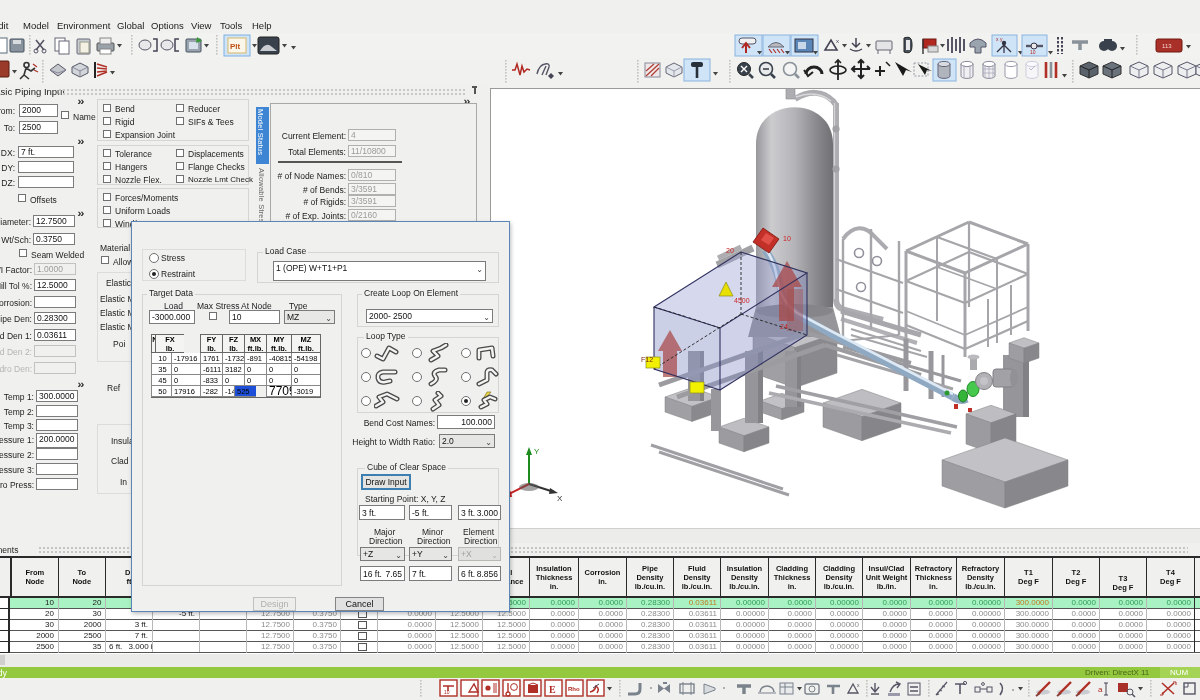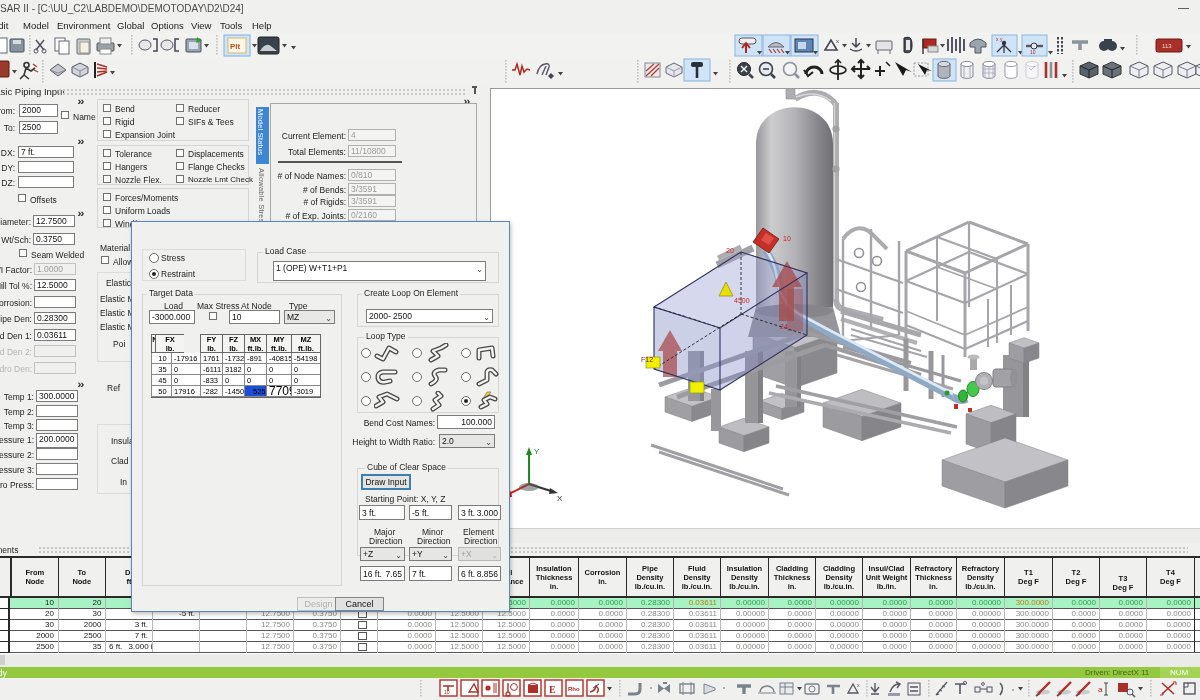--- a/index.html
+++ b/index.html
@@ -17,24 +17,20 @@
   .dd { position:absolute; background:#fff; border:1px solid #7b7b7b; font-size:8.5px; color:#111; padding:0 2px; line-height:12px; white-space:nowrap; overflow:hidden; }
   .ddarr { position:absolute; right:2px; top:2px; font-size:8px; color:#444; }
   .rad { position:absolute; width:10px; height:10px; border:1px solid #707070; border-radius:50%; background:#fff; }
   .radsel::after { content:""; position:absolute; left:2px; top:2px; width:4px; height:4px; border-radius:50%; background:#222; }
   .gc { position:absolute; font-size:8px; white-space:nowrap; overflow:hidden; border-left:1px solid #b7b7b5; padding-right:3px; text-align:right; line-height:10px; }
 </style>
 </head>
 <body>
 <div id="root">
 
-  <div class="abs" style="left:0;top:0;width:1200px;height:16px;background:#f0f0ee;">
-    <div class="abs" style="left:0;top:3px;font-size:10px;color:#4a4a4a;">SAR II - [C:\UU_C2\LABDEMO\DEMOTODAY\D2\D24]</div>
-    <div class="abs" style="left:1178px;top:1px;font-size:11px;color:#333;">—</div>
-  </div>
 
   <div class="abs" style="left:0;top:16px;width:1200px;height:17px;background:#f0f0ee;font-size:9.5px;color:#1a1a1a;">
     <span class="abs" style="left:-8px;top:4px;">Edit</span>
     <span class="abs" style="left:23px;top:4px;">Model</span>
     <span class="abs" style="left:57px;top:4px;">Environment</span>
     <span class="abs" style="left:117px;top:4px;">Global</span>
     <span class="abs" style="left:151px;top:4px;">Options</span>
     <span class="abs" style="left:191px;top:4px;">View</span>
     <span class="abs" style="left:220px;top:4px;">Tools</span>
     <span class="abs" style="left:252px;top:4px;">Help</span>
@@ -939,21 +935,21 @@
         <div style="position:absolute;left:20px;top:41px;width:29px;height:11px;background:#fff;border:1px solid #888;border-top:none;border-right:none;font-size:7.5px;padding-left:2px;line-height:11px;">0</div>
         <div style="position:absolute;left:49px;top:41px;width:22px;height:11px;background:#fff;border:1px solid #888;border-top:none;border-right:none;font-size:7.5px;padding-left:2px;line-height:11px;">-833</div>
         <div style="position:absolute;left:71px;top:41px;width:22px;height:11px;background:#fff;border:1px solid #888;border-top:none;border-right:none;font-size:7.5px;padding-left:2px;line-height:11px;">0</div>
         <div style="position:absolute;left:93px;top:41px;width:22px;height:11px;background:#fff;border:1px solid #888;border-top:none;border-right:none;font-size:7.5px;padding-left:2px;line-height:11px;">0</div>
         <div style="position:absolute;left:115px;top:41px;width:25px;height:11px;background:#fff;border:1px solid #888;border-top:none;border-right:none;font-size:7.5px;padding-left:2px;line-height:11px;">0</div>
         <div style="position:absolute;left:140px;top:41px;width:29px;height:11px;background:#fff;border:1px solid #888;border-top:none;border-right:none;font-size:7.5px;padding-left:2px;line-height:11px;">0</div>
         <div style="position:absolute;left:0px;top:52px;width:20px;height:11px;background:#fff;border:1px solid #888;border-top:none;border-right:none;font-size:7.5px;padding-left:2px;line-height:11px;text-align:center;">50</div>
         <div style="position:absolute;left:20px;top:52px;width:29px;height:11px;background:#fff;border:1px solid #888;border-top:none;border-right:none;font-size:7.5px;padding-left:2px;line-height:11px;">17916</div>
         <div style="position:absolute;left:49px;top:52px;width:22px;height:11px;background:#fff;border:1px solid #888;border-top:none;border-right:none;font-size:7.5px;padding-left:2px;line-height:11px;">-282</div>
         <div style="position:absolute;left:71px;top:52px;width:22px;height:11px;background:#fff;border:1px solid #888;border-top:none;border-right:none;font-size:7.5px;padding-left:2px;line-height:11px;">-1450</div>
-        <div style="position:absolute;left:93px;top:52px;width:22px;height:11px;background:#1d4ed8;border:1px solid #888;border-top:none;border-right:none;font-size:7.5px;padding-left:8px;line-height:11px;">525</div>
+        <div style="position:absolute;left:83px;top:52px;width:22px;height:11px;background:#1d4ed8;border:1px solid #888;border-top:none;border-right:none;font-size:7.5px;padding-left:2px;line-height:11px;">525</div>
         <div style="position:absolute;left:115px;top:52px;width:25px;height:11px;background:#fff;border:1px solid #888;border-top:none;border-right:none;font-size:12px;padding-left:2px;line-height:11px;">77098</div>
         <div style="position:absolute;left:140px;top:52px;width:29px;height:11px;background:#fff;border:1px solid #888;border-top:none;border-right:none;font-size:7.5px;padding-left:2px;line-height:11px;">-3019</div>
         <div style="position:absolute;left:169px;top:0;width:0;height:63px;border-left:1px solid #666;"></div>
         <div style="position:absolute;left:0;top:63px;width:170px;height:0;border-top:1px solid #666;"></div>
       </div>
 
     <div class="grp" style="left:225px;top:72px;width:142px;height:33px;"></div>
     <div class="lbl" style="left:230px;top:66px;background:#f0f0ee;padding:0 2px;">Create Loop On Element</div>
     <div class="dd" style="left:234px;top:87px;width:127px;height:14px;">2000- 2500<span class="ddarr">⌄</span></div>
 
@@ -1026,17 +1022,17 @@
       <div class="lbl" style="left:285px;top:314px;">Direction</div>
     <div class="lbl" style="left:331px;top:305px;">Element</div>
       <div class="lbl" style="left:332px;top:314px;">Direction</div>
     <div class="dd" style="left:228px;top:325px;width:45px;height:14px;background:#e6e6e4;">+Z<span class="ddarr">⌄</span></div>
     <div class="dd" style="left:277px;top:325px;width:43px;height:14px;background:#e6e6e4;">+Y<span class="ddarr">⌄</span></div>
     <div class="dd" style="left:326px;top:325px;width:43px;height:14px;background:#e0e0de;color:#a0a09e;border-color:#b8b8b6;">+X<span class="ddarr" style="color:#b0b0ae;">⌄</span></div>
     <div class="fld" style="left:228px;top:344px;width:45px;height:15px;line-height:14px;">16 ft.<span style="float:right">7.65</span></div>
     <div class="fld" style="left:277px;top:344px;width:43px;height:15px;line-height:14px;">7 ft.</div>
     <div class="fld" style="left:326px;top:344px;width:43px;height:15px;line-height:14px;">6 ft.<span style="float:right">8.856</span></div>
 
-    <div class="abs" style="left:121px;top:375px;width:43px;height:14px;background:#ededeb;border:1px solid #c0c0be;font-size:9px;color:#b0b0ae;text-align:center;line-height:13px;margin-left:44px;">Design</div>
+    <div class="abs" style="left:121px;top:375px;width:43px;height:14px;background:#ededeb;border:1px solid #c0c0be;font-size:9px;color:#b0b0ae;text-align:center;line-height:13px;">Design</div>
     <div class="abs" style="left:203px;top:375px;width:49px;height:14px;background:#e1e1e1;border:1px solid #858585;font-size:9px;color:#111;text-align:center;line-height:13px;">Cancel</div>
   </div>
 
 </div>
 
 </body></html>

